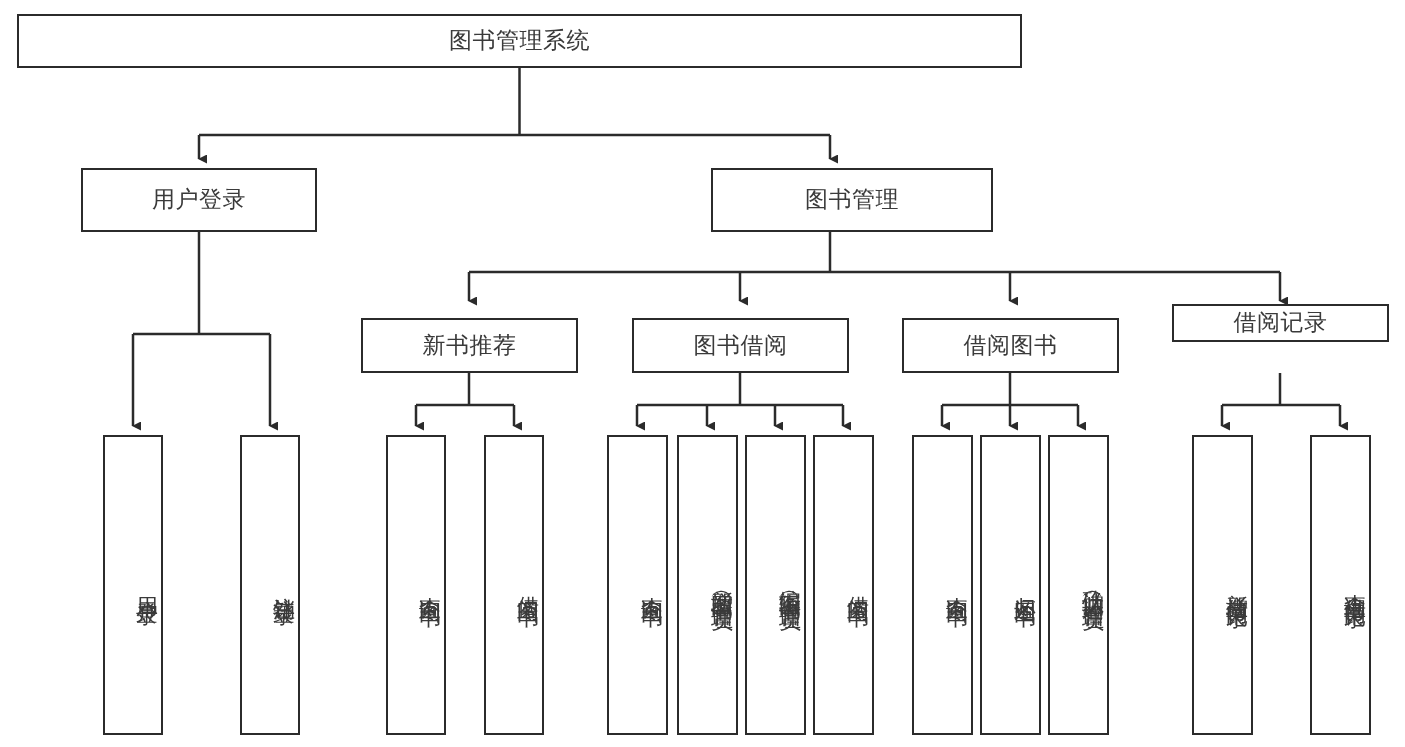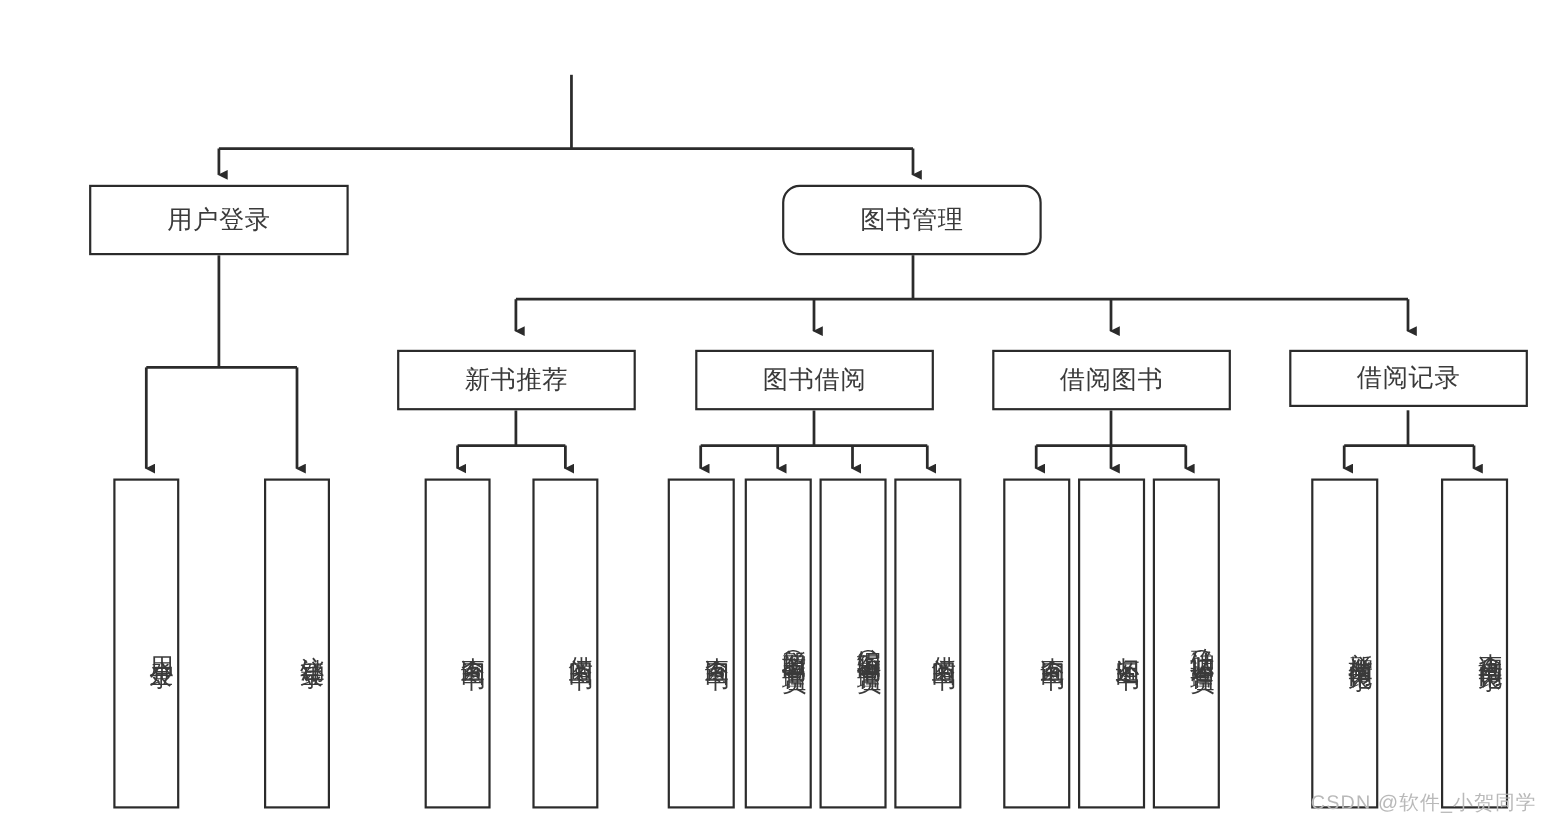--- a/index.html
+++ b/index.html
@@ -123,38 +123,41 @@
       <path d="M 1010 405 L 1010 426" marker-end="url(#arrowhead)"></path>
       <path d="M 1078 405 L 1078 426" marker-end="url(#arrowhead)"></path>
 
       <path d="M 1280 373 L 1280 405"></path>
       <path d="M 1222 405 L 1340 405"></path>
       <path d="M 1222 405 L 1222 426" marker-end="url(#arrowhead)"></path>
       <path d="M 1340 405 L 1340 426" marker-end="url(#arrowhead)"></path>
     </g>
   </svg>
 
+  <div class="node horiz" style="left:17px; top:14px; width:1005px; height:54px;">
+    <span class="nlabel">图书管理系统</span>
+  </div>
 
   <div class="node horiz" style="left:81px; top:168px; width:236px; height:64px;">
     <span class="nlabel">用户登录</span>
   </div>
-  <div class="node horiz" style="left:711px; top:168px; width:236px; height:64px;border-radius:16px;">
+  <div class="node horiz" style="left:711px; top:168px; width:282px; height:64px;">
     <span class="nlabel">图书管理</span>
   </div>
 
   <div class="node horiz" style="left:632px; top:318px; width:217px; height:55px;">
     <span class="nlabel">图书借阅</span>
   </div>
   <div class="node horiz" style="left:361px; top:318px; width:217px; height:55px;">
     <span class="nlabel">新书推荐</span>
   </div>
   <div class="node horiz" style="left:902px; top:318px; width:217px; height:55px;">
     <span class="nlabel">借阅图书</span>
   </div>
-  <div class="node horiz" style="left:1172px; top:318px; width:217px; height:52px;">
+  <div class="node horiz" style="left:1172px; top:304px; width:217px; height:38px;">
     <span class="nlabel">借阅记录</span>
   </div>
 
   <div class="node vert" style="left:103px; top:435px; width:60px; height:300px;">
     <span class="nlabel">用户登录</span>
   </div>
   <div class="node vert" style="left:240px; top:435px; width:60px; height:300px;">
     <span class="nlabel">注销登录</span>
   </div>
 
@@ -188,15 +191,14 @@
     <span class="nlabel">确认归还（管理员）</span>
   </div>
 
   <div class="node vert" style="left:1192px; top:435px; width:61px; height:300px;">
     <span class="nlabel">新增借阅记录</span>
   </div>
   <div class="node vert" style="left:1310px; top:435px; width:61px; height:300px;">
     <span class="nlabel">查询借阅记录</span>
   </div>
 
-  <div id="watermark">CSDN @软件_小贺同学</div>
 
 </div>
 
 </body></html>

